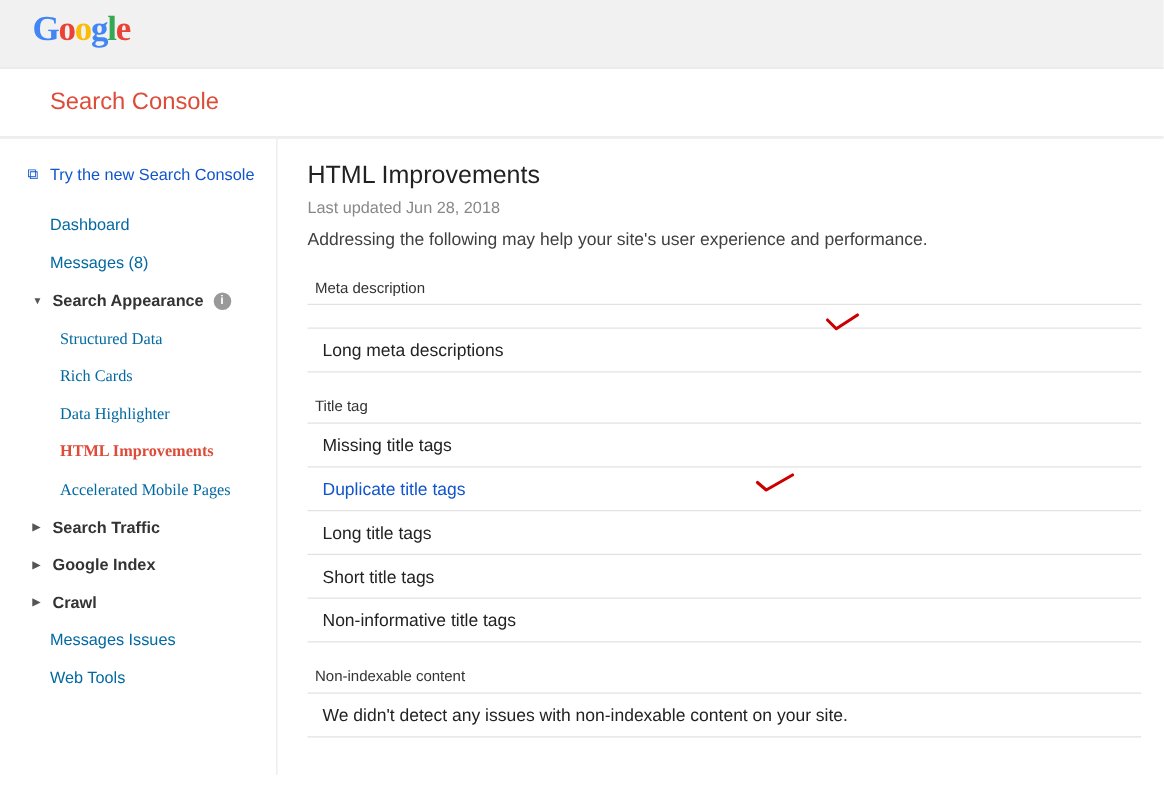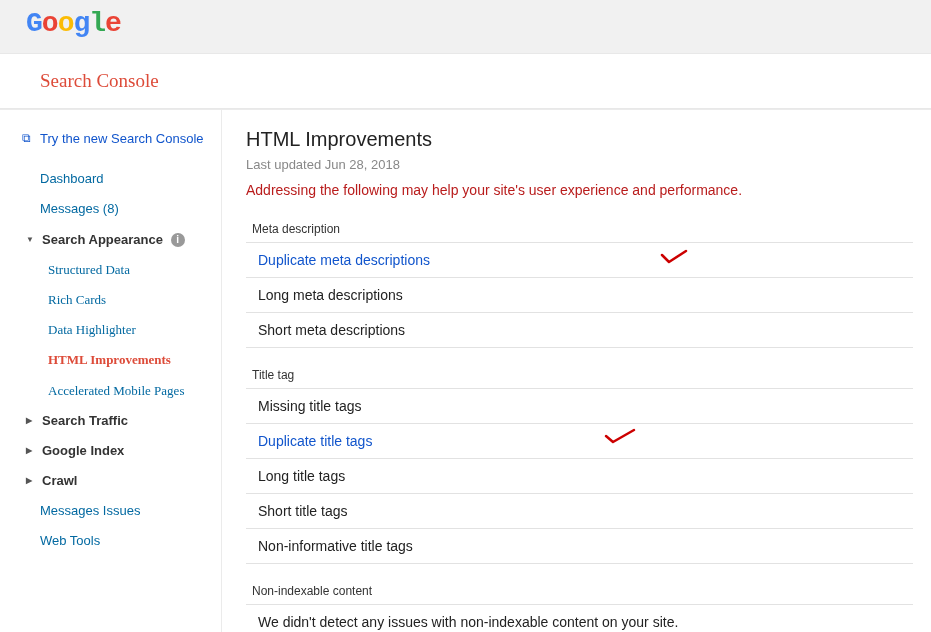--- a/index.html
+++ b/index.html
@@ -1,37 +1,37 @@
 <!DOCTYPE html>
 <html><head>
   <meta charset="utf-8">
   <style>
     * { box-sizing: border-box; margin: 0; padding: 0; }
     body { font-family: Arial, sans-serif; font-size: 13px; background: #fff; color: #222; width: 931px; }
     .topbar { background: #f1f1f1; padding: 8px 0 14px 26px; border-bottom: 1px solid #e8e8e8; }
-    .google-logo { font-family: Liberation Mono, monospace; font-size: 28px; font-weight: 700; letter-spacing: -1px; }
+    .google-logo { font-family: Liberation Serif, serif; font-size: 28px; font-weight: 700; letter-spacing: -1px; }
     .g1 { color: #4285F4; } .o1 { color: #EA4335; } .o2 { color: #FBBC05; } .g2 { color: #4285F4; } .l1 { color: #34A853; } .e1 { color: #EA4335; }
-    .brandbar { padding: 16px 0 16px 40px; border-bottom: 1px solid #e8e8e8; font-family: Liberation Serif, serif; }
+    .brandbar { padding: 16px 0 16px 40px; border-bottom: 1px solid #e8e8e8; }
     .brandtxt { color: #DD4B39; font-size: 19px; }
     .layout { display: flex; border-top: 1px solid #ebebeb; }
     .sidebar { width: 222px; border-right: 1px solid #ebebeb; padding: 14px 0 30px 0; min-height: 500px; }
     .sidebar a, .sidebar .item { display: block; color: #0369a1; text-decoration: none; cursor: pointer; padding: 6px 0 6px 40px; font-size: 13px; line-height: 1.4; }
     .sidebar .item.lvl2 { padding-left: 48px; font-family: Liberation Serif, serif; }
     .sidebar .try-new { color: #1155CC; padding-left: 40px; margin-bottom: 10px; position: relative; }
     .try-new .popout { position: absolute; left: 22px; top: 6px; font-size: 12px; color: #1155CC; }
     .sidebar .section-head { font-weight: bold; color: #333; position: relative; padding-left: 42px; }
     .caret { position: absolute; left: 26px; top: 8px; font-size: 9px; color: #555; }
     .caret.right::before { content: "▶"; font-size: 8px; }
     .caret.down::before { content: "▼"; font-size: 8px; }
     .info-badge { display: inline-block; width: 14px; height: 14px; border-radius: 50%; background: #999; color: #fff; text-align: center; line-height: 14px; font-size: 10px; font-weight: bold; margin-left: 4px; vertical-align: middle; font-style: normal; }
     .active { color: #DD4B39 !important; font-weight: bold; }
     .main { flex: 1; padding: 18px 18px 30px 24px; }
     h1.page-title { font-size: 20px; font-weight: normal; color: #222; margin-bottom: 6px; }
     .updated { color: #888; font-size: 13px; margin-bottom: 10px; }
-    .intro { color: #b91c1c; font-size: 14px; margin-bottom: 18px; }
+    .intro { color: #404040; font-size: 14px; margin-bottom: 18px; }
     .cat-head { font-weight: normal; font-size: 12px; color: #333; border-bottom: 1px solid #e2e2e2; padding: 6px 0 6px 6px; margin-top: 14px; }
     .row { border-bottom: 1px solid #e2e2e2; padding: 9px 0 9px 12px; font-size: 14px; color: #222; position: relative; }
     .row.link { color: #1155CC; cursor: pointer; }
     .row.plain-msg { padding-left: 12px; }
     .checkmark { position: absolute; pointer-events: none; }
     .check1 { left: 414px; top: 6px; }
     .check2 { left: 358px; top: 4px; }
   </style>
 </head>
 <body>
@@ -77,27 +77,25 @@
     <a class="item">Web Tools</a>
   </nav>
 
   <main class="main">
     <h1 class="page-title">HTML Improvements</h1>
     <div class="updated">Last updated Jun 28, 2018</div>
     <div class="intro">Addressing the following may help your site's user experience and performance.</div>
 
     <div class="cat-head">Meta description</div>
     <div class="row link">
-      <span>Duplicate meta descriptions</span>
       <svg class="checkmark check1" width="28" height="18" viewBox="0 0 28 18">
           <path d="M2 6 L9 13 L26 2" stroke="#c00" stroke-width="2.5" fill="none" stroke-linecap="round" stroke-linejoin="round"></path>
         </svg>
     </div>
     <div class="row">Long meta descriptions</div>
-    <div class="row">Short meta descriptions</div>
 
     <div class="cat-head">Title tag</div>
     <div class="row">Missing title tags</div>
     <div class="row link">
       <span>Duplicate title tags</span>
       <svg class="checkmark check2" width="32" height="18" viewBox="0 0 32 18">
           <path d="M2 8 L9 14 L30 2" stroke="#c00" stroke-width="2.5" fill="none" stroke-linecap="round" stroke-linejoin="round"></path>
         </svg>
     </div>
     <div class="row">Long title tags</div>

